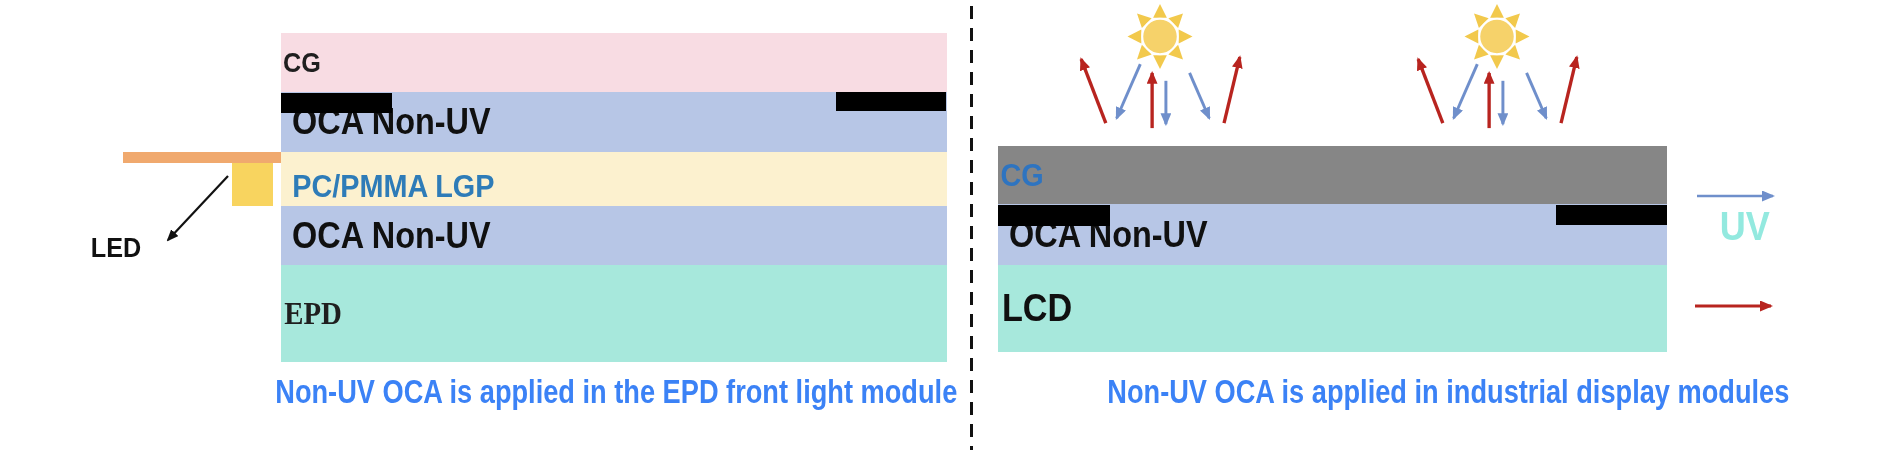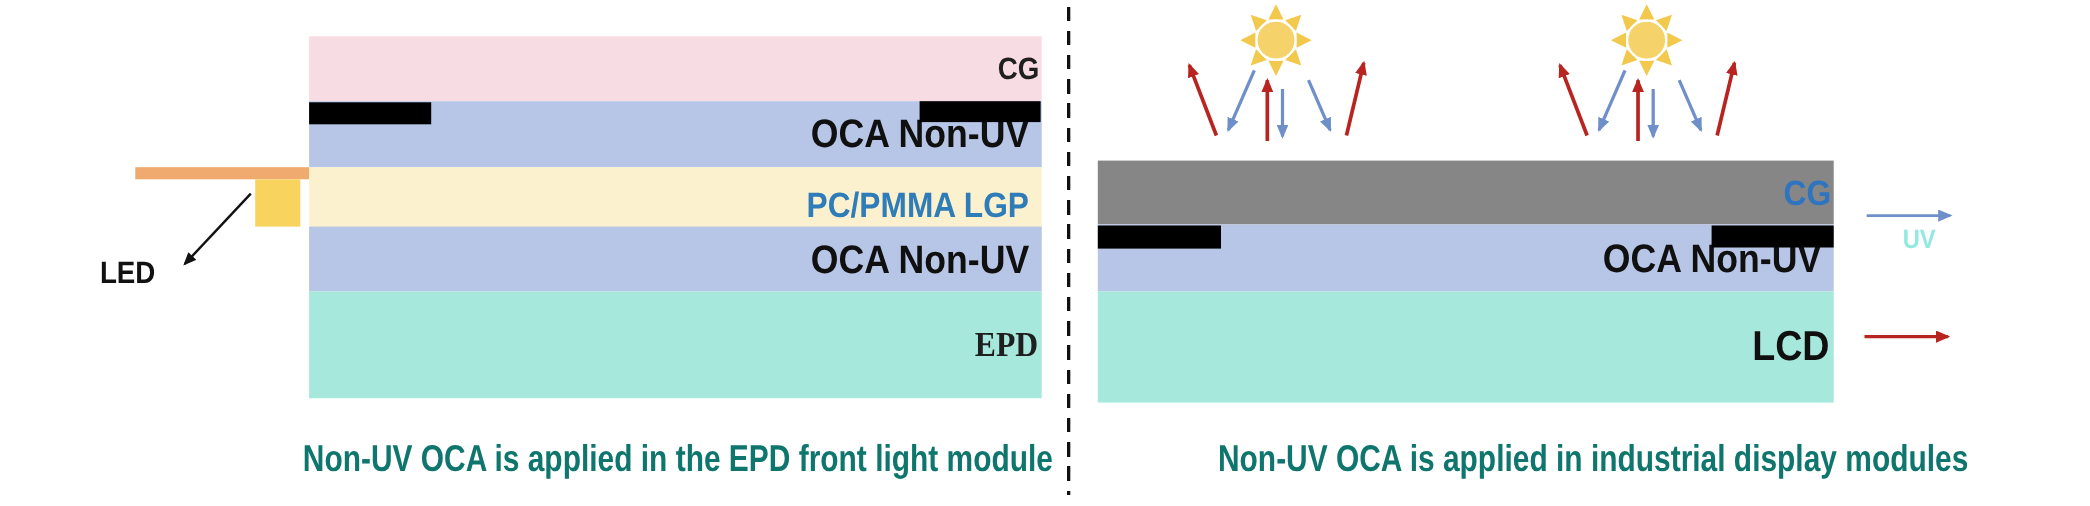--- a/index.html
+++ b/index.html
@@ -1,72 +1,72 @@
 <!DOCTYPE html>
 <html><head>
 <meta charset="utf-8">
 <style>
   html,body { margin:0; padding:0; background:#ffffff; }
   .canvas {
     position:relative; width:1900px; height:460px; background:#ffffff;
     font-family:"Liberation Sans", sans-serif; overflow:hidden;
   }
   
-  .layer { position:absolute; display:flex; align-items:center; justify-content:flex-end; }
+  .layer { position:absolute; display:flex; align-items:center; justify-content:flex-start; }
   .lab   { display:inline-block; transform:scaleX(0.9); white-space:nowrap; }
 
   
   .ll { left:281px; width:666px; }
   .ll1 { top:33px;  height:59px; background:#F8DCE3; font-size:28px; font-weight:600; color:#1f1f1f; }
   .ll2 { top:92px;  height:60px; background:#B7C6E6; font-size:36px; font-weight:600; color:#101010; }
   .ll3 { top:152px; height:69px; background:#FCF1CF; font-size:32px; font-weight:600; color:#2E7CB8; }
   .ll4 { top:206px; height:59px; background:#B7C6E6; font-size:36px; font-weight:600; color:#101010; }
   .ll5 { top:265px; height:97px; background:#A7E8DC; font-size:32px; font-weight:600; color:#1f1f1f;font-family:Liberation Serif, serif; }
 
   
   .rl { left:998px; width:669px; }
   .rl1 { top:146px; height:58px; background:#868686; font-size:32px; font-weight:600; color:#2E74C0; }
   .rl2 { top:204px; height:61px; background:#B7C6E6; font-size:36px; font-weight:600; color:#101010; }
-  .rl3 { top:265px; height:101px; background:#A7E8DC; font-size:38px; font-weight:600; color:#101010; }
+  .rl3 { top:265px; height:87px; background:#A7E8DC; font-size:38px; font-weight:600; color:#101010; }
 
   
   .bar { position:absolute; background:#000000; }
   .bar-l1 { left:281px;  top:93px;  width:111px; height:20px; }
   .bar-l2 { left:836px;  top:92px;  width:110px; height:19px; }
   .bar-r1 { left:998px;  top:205px; width:112px; height:21px; }
   .bar-r2 { left:1556px; top:205px; width:111px; height:20px; }
 
   
   .fpc  { position:absolute; left:123px; top:152px; width:158px; height:11px; background:#F0A96E; }
   .chip { position:absolute; left:232px; top:163px; width:41px;  height:43px; background:#F8D45F; }
   .led-arrow { position:absolute; left:158px; top:170px; }
   .led-label { position:absolute; left:88px; top:232px; font-size:28px; font-weight:600; color:#111; }
 
   
-  .caption { position:absolute; top:398px; width:702px; 
-             font-size:34px; font-weight:600; color:#0f766e; }
+  .caption { position:absolute; top:372px; width:702px; 
+             font-size:34px; font-weight:600; color:#3b82f6; }
   .caption .lab { transform:scaleX(0.80); }
   .cap-left  { left:190px; }
   .cap-right { left:1022px; }
 
   
   .divider { position:absolute; left:970px; top:6px; width:3px; height:444px;
              background:repeating-linear-gradient(to bottom,#111 0 13px,transparent 13px 22px); }
 
   
   .sun-cluster { position:absolute; top:2px; width:180px; height:133px; }
   .sun-a { left:1070px; }
   .sun-b { left:1407px; }
 
   
   .legend-arrow { position:absolute; }
   .arr-blue { left:1695px; top:189px; }
   .arr-red  { left:1693px; top:299px; }
   .uv-label { position:absolute; left:1700px; top:204px; width:90px; text-align:center;
-              font-size:24px; font-weight:700; color:#93E9DF; }
+              font-size:40px; font-weight:700; color:#93E9DF; }
   .reflect-note { position:absolute; left:1664px; top:322px; width:236px; text-align:center;
                   font-size:20px; font-weight:600; color:#C0504D; line-height:31px; }
 </style>
 </head>
 <body>
 
 <div class="canvas">
 
   <section>
     <div class="layer ll ll1">

